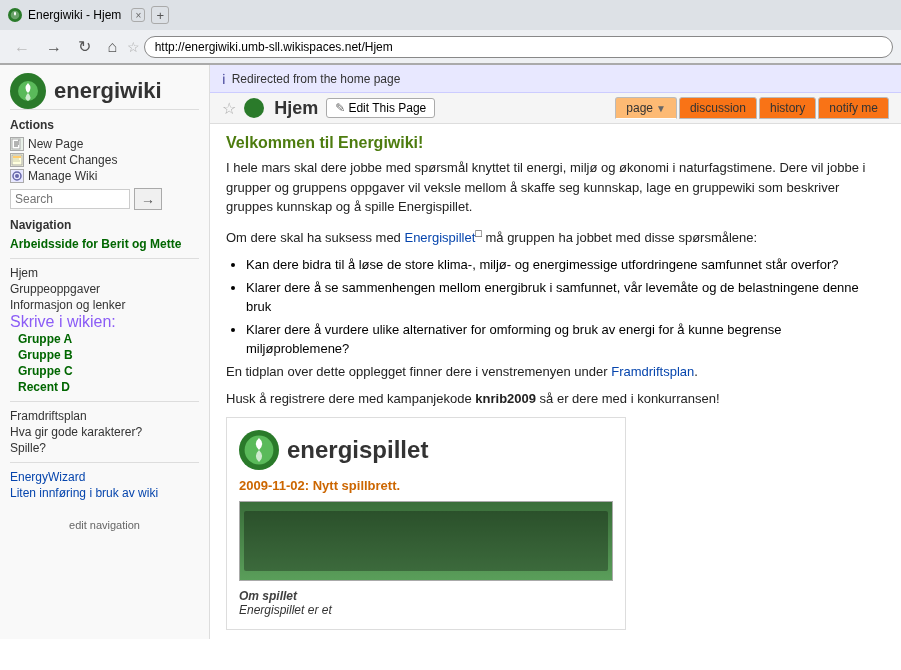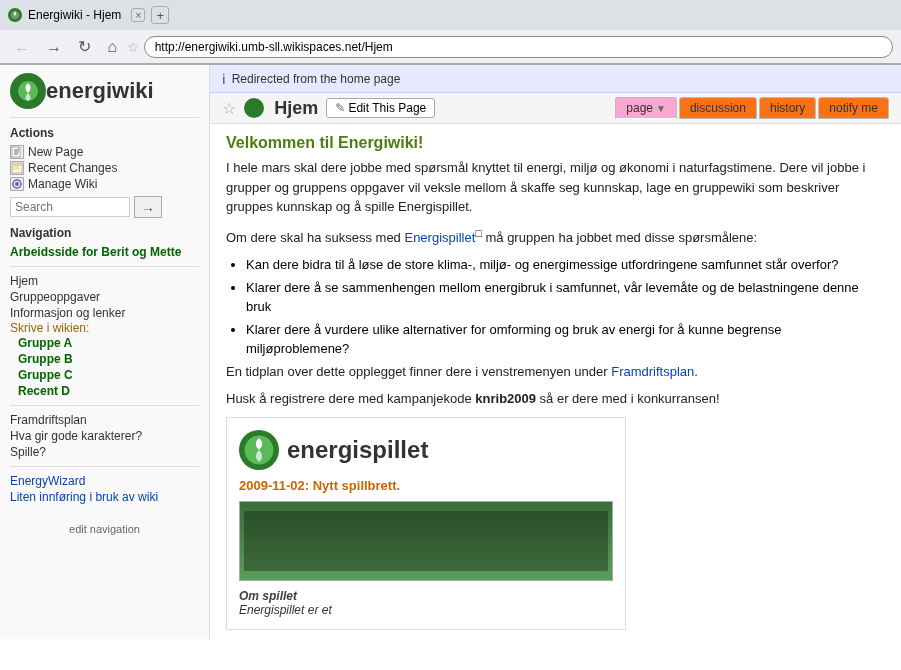--- a/index.html
+++ b/index.html
@@ -12,55 +12,55 @@
     .nav-btn { background: none; border: none; cursor: pointer; padding: 2px 6px; font-size: 16px; color: #555; border-radius: 3px; }
     .nav-btn.disabled { color: #bbb; cursor: default; }
     .address-bar { flex: 1; border: 1px solid #888; border-radius: 12px; padding: 2px 10px; font-size: 12px; background: #fff; height: 22px; }
     .star-btn { background: none; border: none; cursor: pointer; font-size: 14px; color: #aaa; }
 
     
     .page-wrapper { display: flex; height: calc(670px - 96px); overflow: hidden; }
 
     
     .sidebar { width: 210px; min-width: 210px; border-right: 1px solid #ddd; padding: 8px 10px; overflow-y: auto; background: #f9f9f9; font-size: 12px; }
-    .sidebar-logo { display: flex; align-items: center; padding-bottom: 8px; border-bottom: 1px solid #ddd; margin-bottom: 8px; }
+    .sidebar-logo { display: flex; align-items: center; gap: 8px; border-bottom: 1px solid #ddd; margin-bottom: 8px; }
     .logo-circle { width: 36px; height: 36px; background: #2a7a2a; border-radius: 50%; display: flex; align-items: center; justify-content: center; }
     .logo-circle svg { width: 24px; height: 24px; }
     .logo-text { font-size: 22px; font-weight: bold; color: #333; }
     .sidebar-section-title { font-weight: bold; color: #333; margin-bottom: 4px; margin-top: 4px; font-size: 12px; }
     .sidebar-action { display: flex; align-items: center; gap: 4px; padding: 1px 0; cursor: pointer; color: #333; text-decoration: none; font-size: 12px; }
     .action-icon { width: 14px; height: 14px; display: inline-block; }
     .new-icon { background: #e8f0e8; border: 1px solid #aaa; font-size: 8px; display: flex; align-items: center; justify-content: center; }
     .changes-icon { background: #ffd; border: 1px solid #aaa; font-size: 8px; display: flex; align-items: center; justify-content: center; }
     .manage-icon { background: #e8e8ff; border: 1px solid #aaa; font-size: 8px; display: flex; align-items: center; justify-content: center; }
     .search-box { display: flex; align-items: center; gap: 4px; margin: 4px 0; }
     .search-input { border: 1px solid #ccc; padding: 2px 4px; font-size: 12px; width: 120px; }
     .search-btn { background: #f0f0f0; border: 1px solid #aaa; padding: 2px 6px; cursor: pointer; color: #555; font-size: 14px; }
     .nav-section-title { font-weight: bold; color: #333; margin-top: 8px; margin-bottom: 4px; font-size: 12px; }
     .nav-link { display: block; color: #0645ad; text-decoration: none; padding: 1px 0; font-size: 12px; }
     .nav-link.green { color: #006600; font-weight: bold; }
     .nav-link.plain { color: #333; }
-    .nav-group-label { color: #a16207; font-size: 12px; padding: 1px 0; }
+    .nav-group-label { color: #8b5cf6; font-size: 16px; padding: 1px 0; }
     .indented { padding-left: 8px; }
     .sidebar-divider { border-top: 1px solid #ddd; margin: 6px 0; }
     .edit-nav-link { color: #666; font-size: 11px; text-decoration: none; display: block; text-align: center; padding: 2px 0; }
 
     
     .main-content { flex: 1; overflow-y: auto; padding: 0; }
     .redirect-bar { background: #e8e8ff; border-bottom: 1px solid #ccf; padding: 4px 12px; font-size: 12px; color: #333; display: flex; align-items: center; gap: 6px; }
     .redirect-icon { color: #449; font-size: 14px; }
     .page-header { background: #f5f5f5; border-bottom: 1px solid #ddd; padding: 4px 12px; display: flex; align-items: center; gap: 8px; }
     .page-star { color: #aaa; font-size: 16px; cursor: pointer; }
     .page-title-icon { width: 20px; height: 20px; background: #2a7a2a; border-radius: 50%; display: inline-block; margin-right: 2px; }
     .page-title-text { font-size: 18px; font-weight: bold; color: #333; }
     .edit-btn { background: #fff; border: 1px solid #aaa; border-radius: 3px; padding: 2px 8px; cursor: pointer; font-size: 12px; display: flex; align-items: center; gap: 3px; }
     .edit-pencil { color: #666; font-size: 12px; }
     .tabs-bar { display: flex; align-items: center; gap: 2px; margin-left: auto; }
     .tab-btn { background: #f97316; border: 1px solid #bbb; border-radius: 3px 3px 0 0; padding: 3px 10px; cursor: pointer; font-size: 12px; color: #333; display: flex; align-items: center; gap: 3px; }
-    .tab-btn.active { background: #f9a8d4; border-bottom: 1px solid #fff; }
+    .tab-btn.active { background: #fdba74; border-bottom: 1px solid #fff; }
     .tab-dropdown { font-size: 10px; color: #666; }
     .content-body { padding: 10px 16px; }
     .content-body h2 { font-size: 16px; font-weight: bold; color: #4d7c0f; margin-bottom: 6px; }
     .content-body p { margin-bottom: 8px; line-height: 1.5; color: #222; font-size: 13px; }
     .content-body a { color: #0645ad; text-decoration: none; }
     .content-body ul { margin-left: 20px; }
     .content-body ul li { margin-bottom: 3px; line-height: 1.5; font-size: 13px; }
     .red-text { color: #cc0000; font-size: 13px; margin: 8px 0; }
     .bold-text { font-weight: bold; }
     .content-image { width: 400px; border: 1px solid #ddd; margin-top: 8px; overflow: hidden; }

